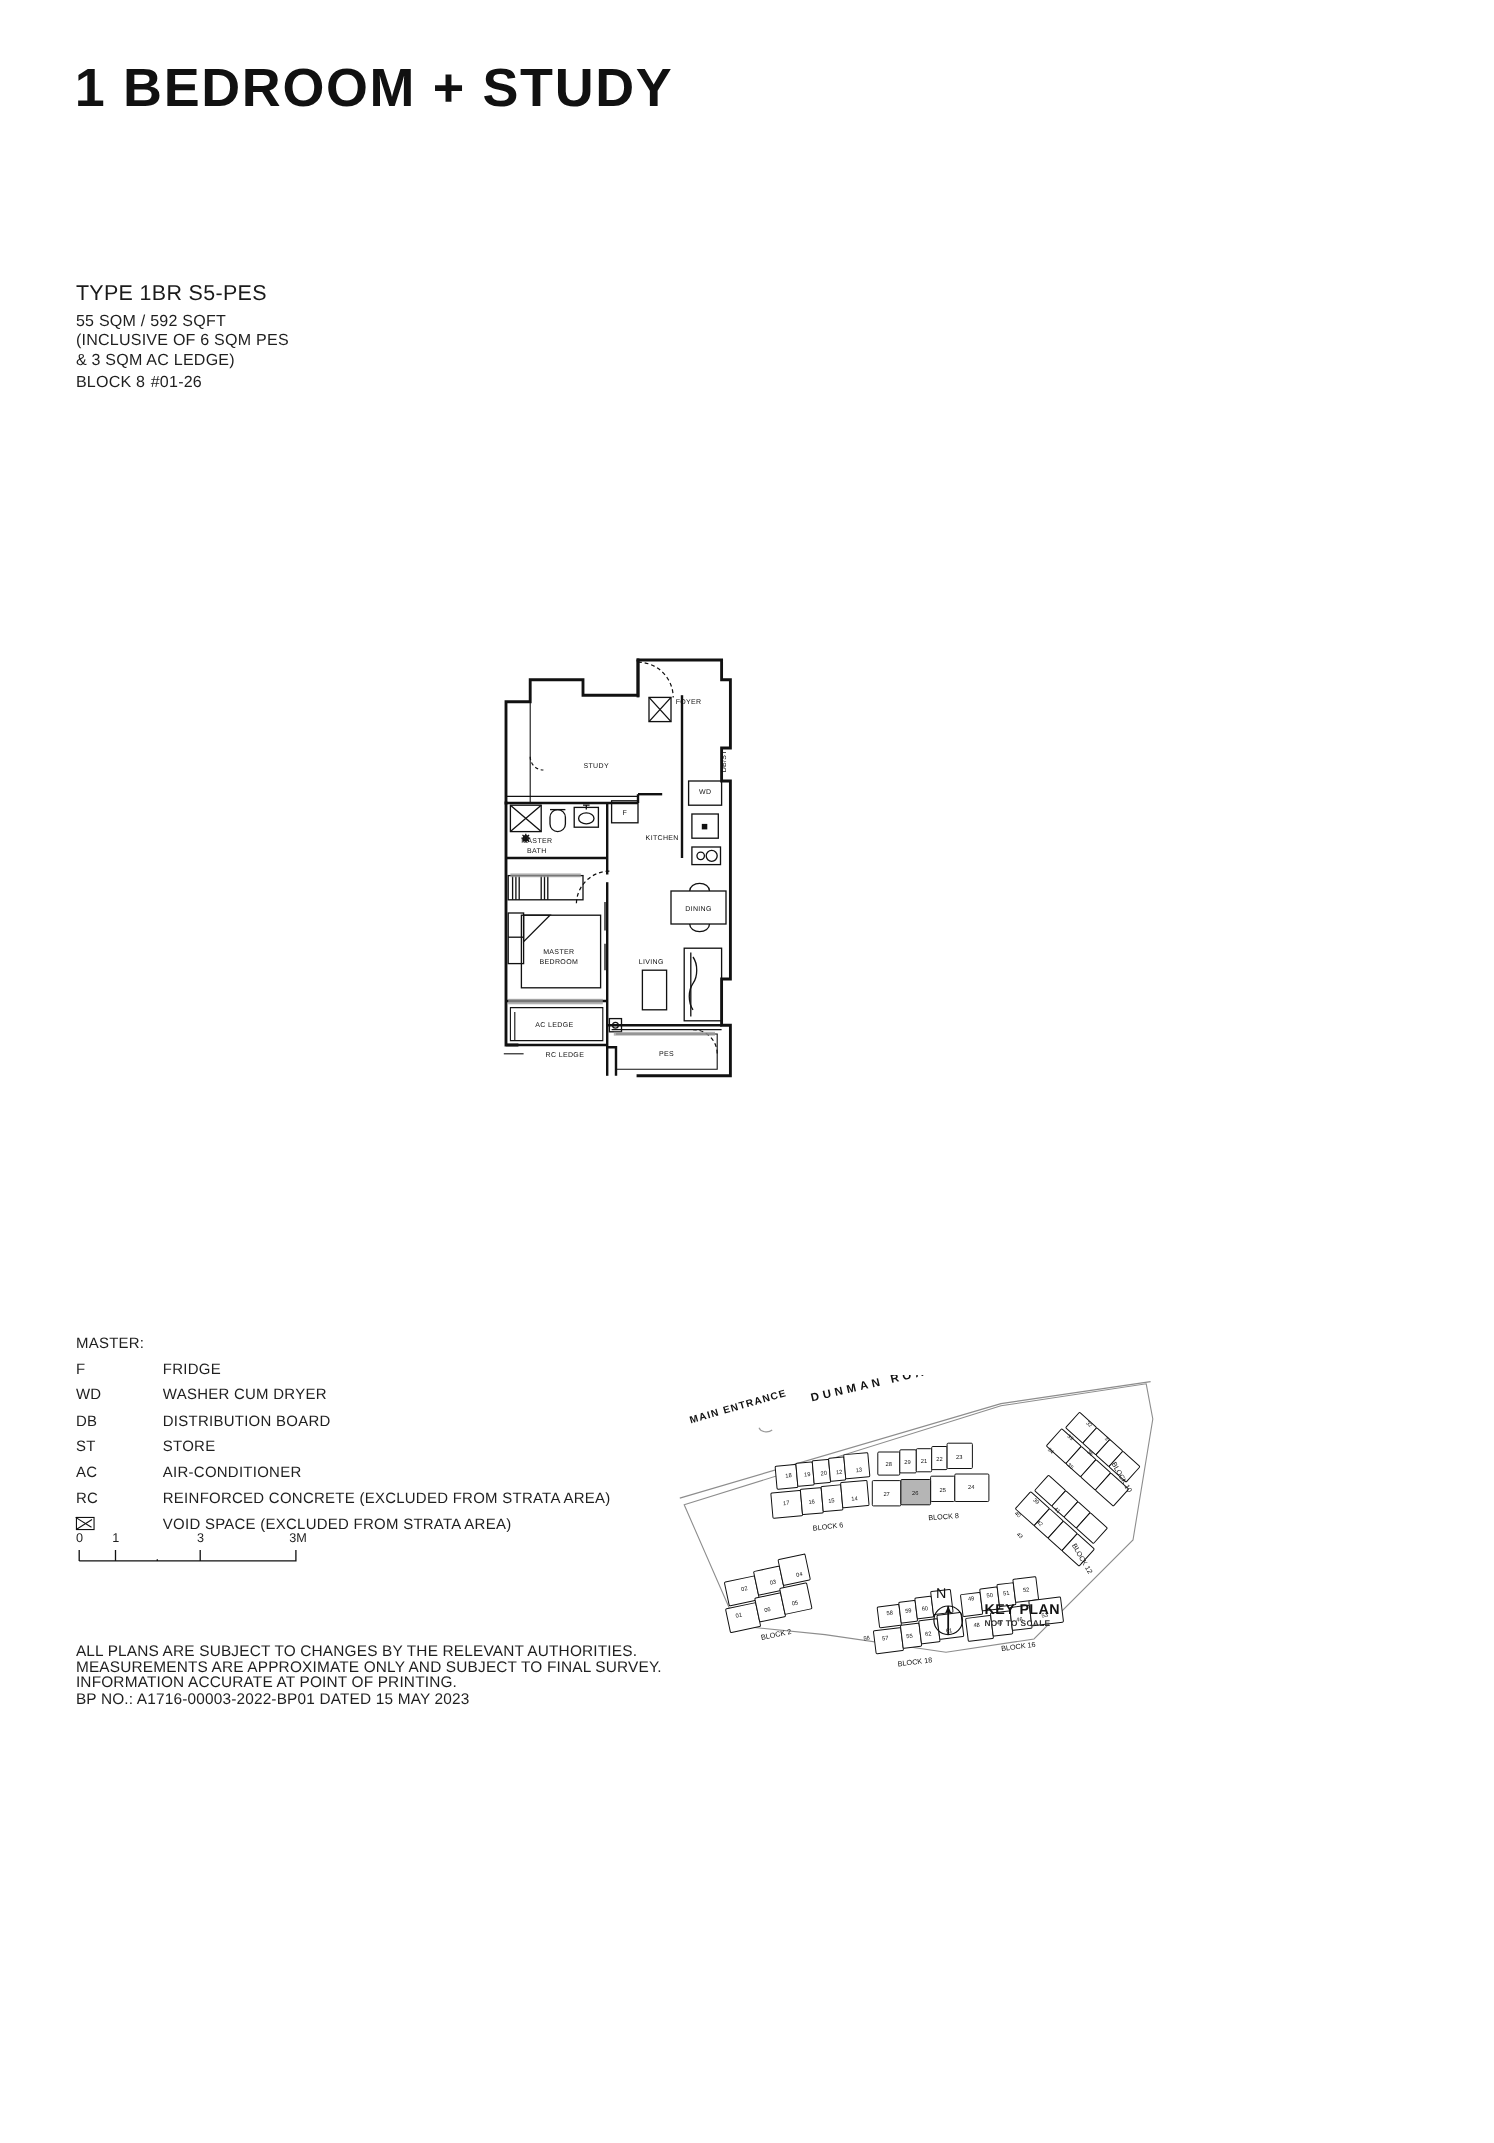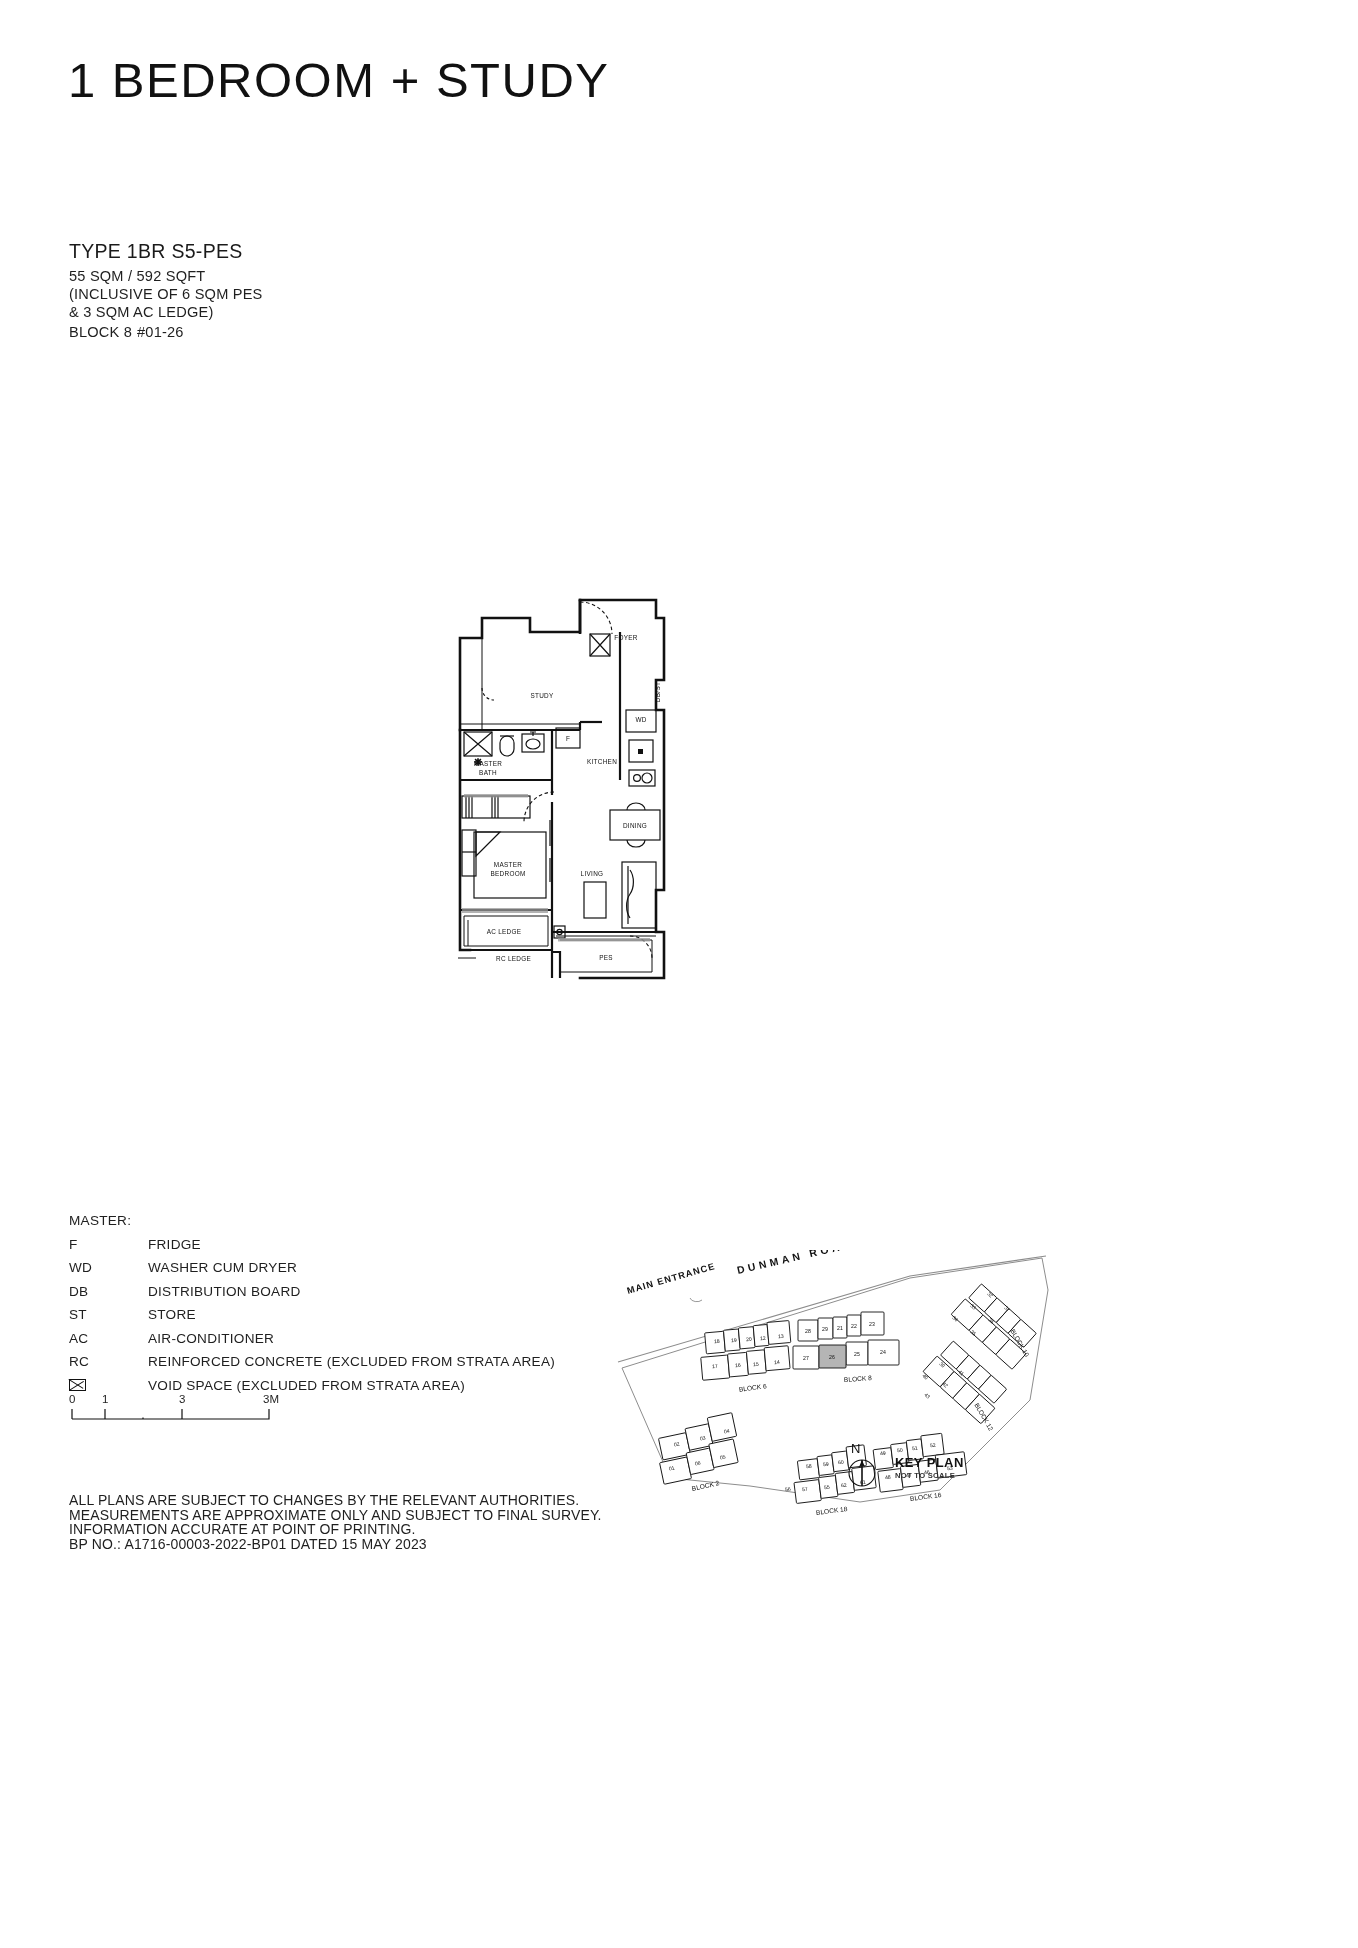--- a/index.html
+++ b/index.html
@@ -2,26 +2,26 @@
 <html><head>
 <meta charset="utf-8">
 <style>
   html,body{margin:0;padding:0;background:#fff;}
   body{width:1358px;height:1948px;position:relative;font-family:"Liberation Sans",sans-serif;color:#1a1a1a;overflow:hidden;}
   .page{position:absolute;inset:0;}
 
   
   #main-title{
     position:absolute;left:68px;top:52px;
-    font-size:49px;letter-spacing:1.5px;font-weight:400;
+    font-size:49px;letter-spacing:1.5px;font-weight:700;
     color:#111;white-space:nowrap;
   }
 
   
-  #type-block{position:absolute;left:69px;top:240px;}
+  #type-block{position:absolute;left:69px;top:256px;}
   #type-block .type-name{font-size:19.5px;letter-spacing:.3px;color:#1a1a1a;margin-bottom:4px;}
   #type-block .type-line{font-size:14.6px;letter-spacing:.2px;line-height:18.2px;color:#1f1f1f;}
   #type-block .unit-line{margin-top:1px;}
   #type-block .unit-line .blk{display:inline-block;min-width:68px;}
 
   
   #floorplan-wrap{position:absolute;left:430px;top:580px;width:260px;height:410px;}
   #floorplan-svg{display:block;}
 
   

